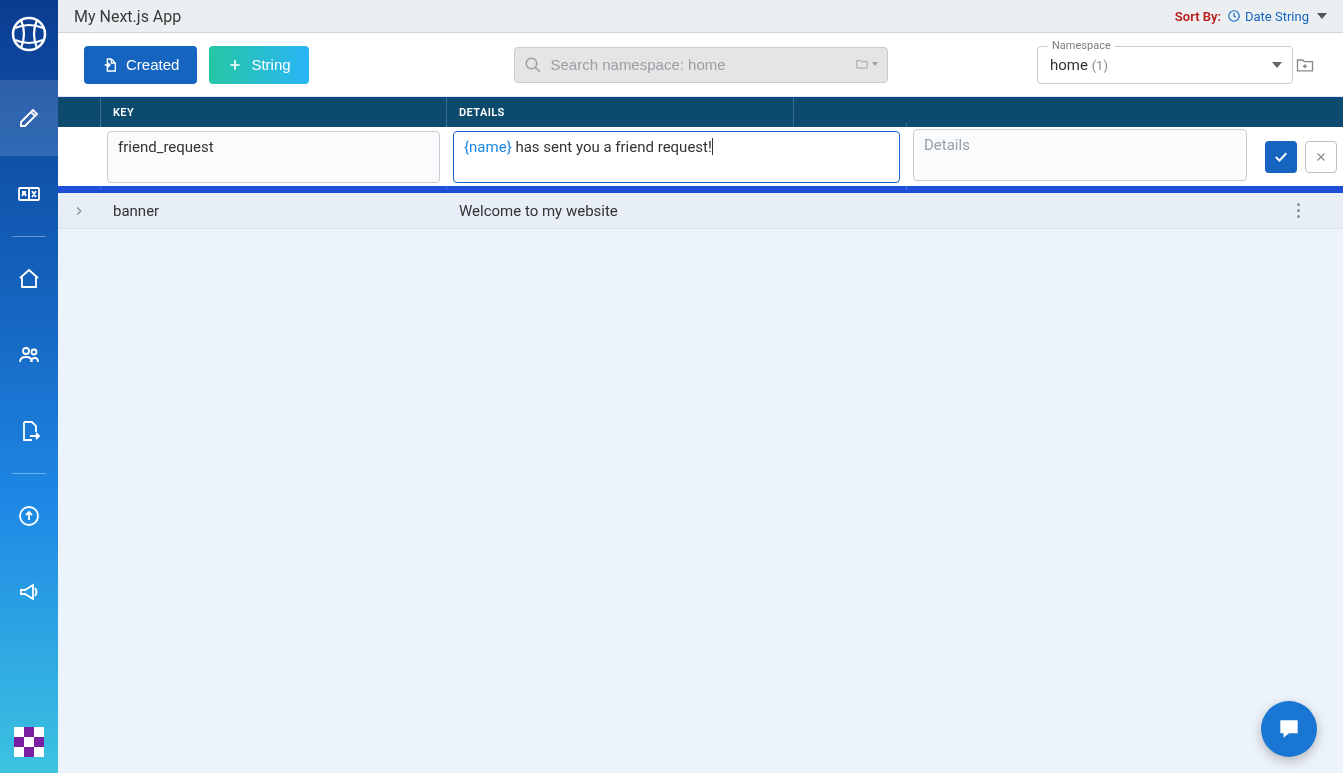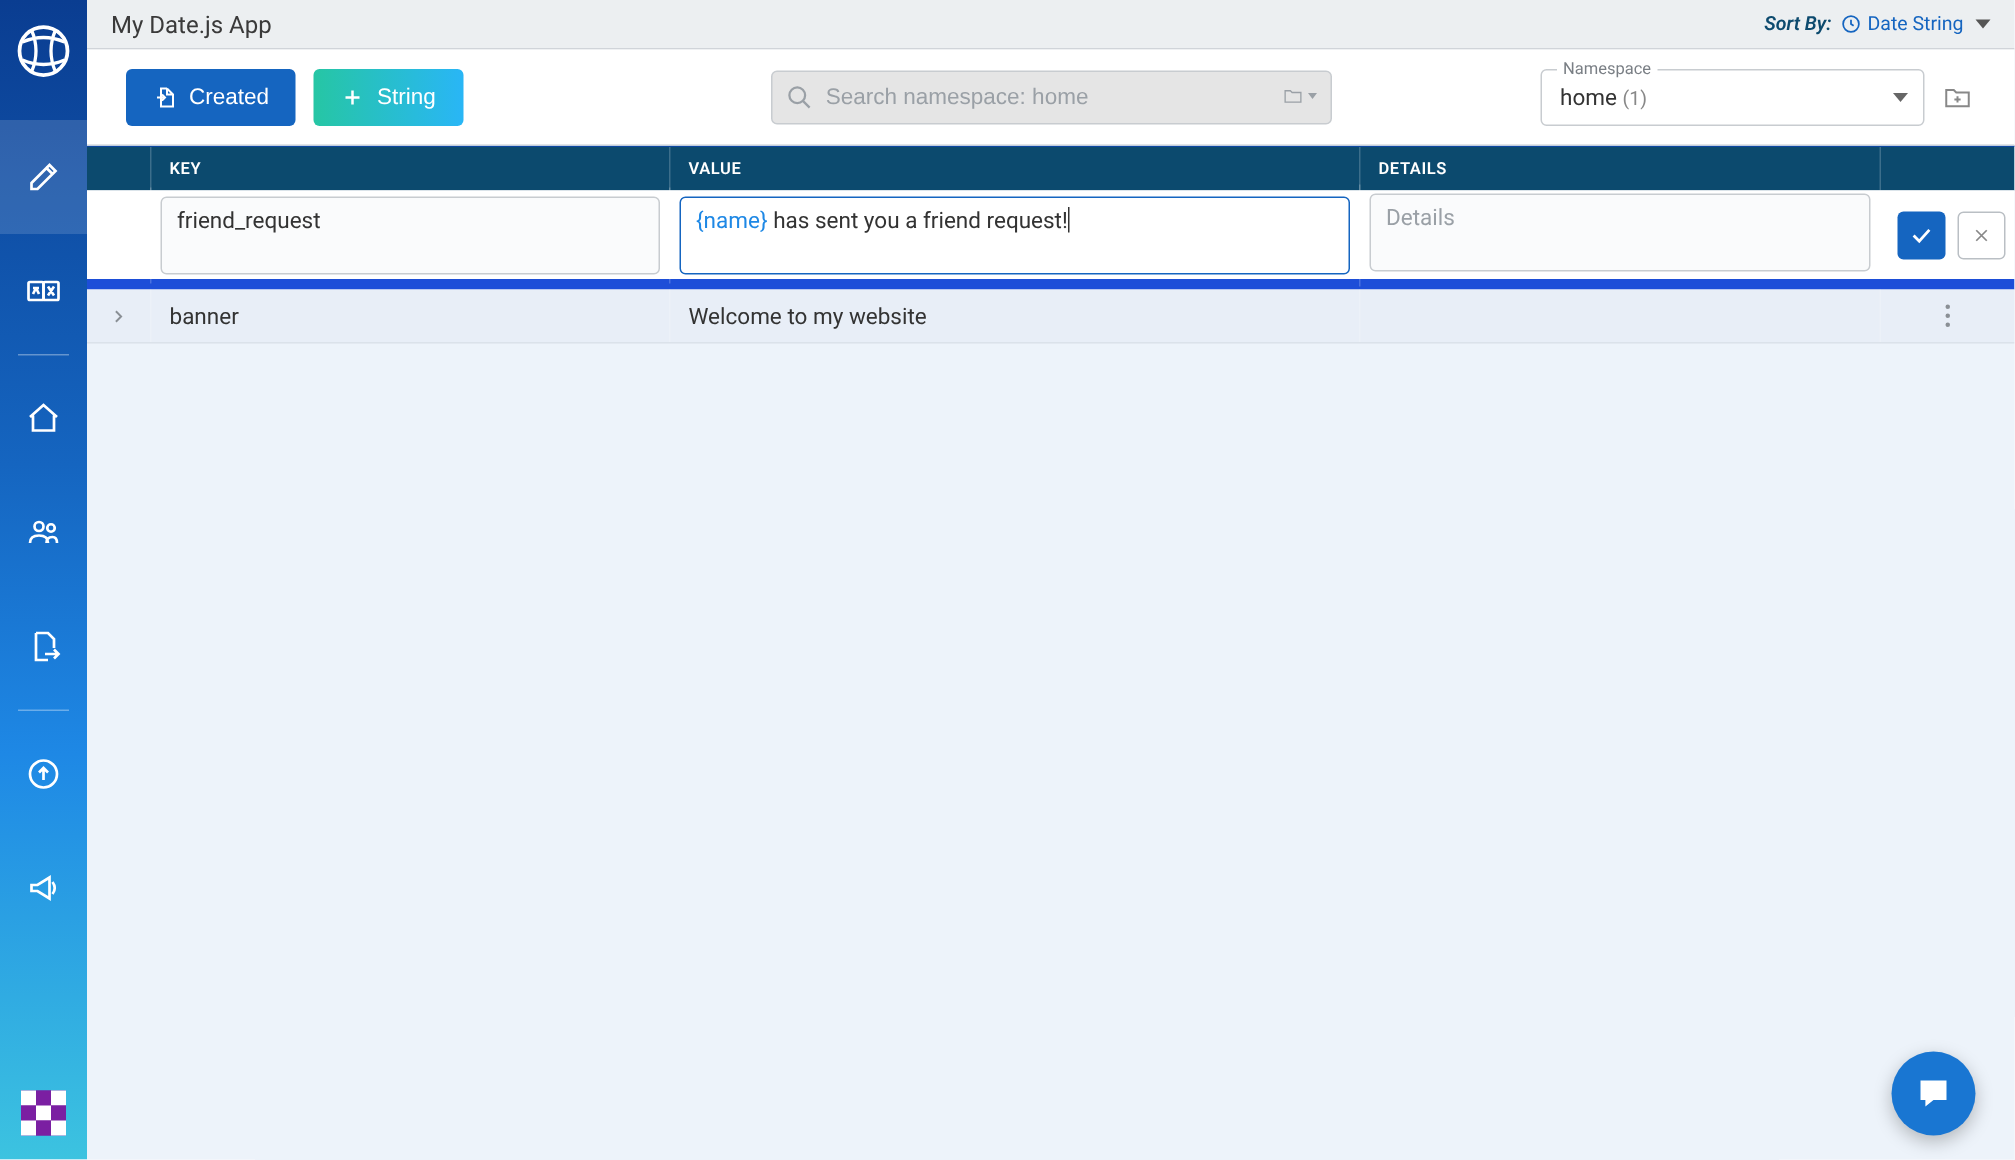--- a/index.html
+++ b/index.html
@@ -19,40 +19,40 @@
   .avatar-box div { background:#fff; }
   .avatar-box div.p { background:#7b1fa2; }
 
   
   .main { flex: 1; display: flex; flex-direction: column; background: #f0f2f5; }
 
   
   .header { height: 33px; background: #eceff1; border-bottom: 1px solid #d0d4d9; display:flex; align-items:center; padding: 0 16px; justify-content:space-between; }
   .app-title { font-size: 16px; font-weight: 400; color: #3a3a3a; }
   .sort { display:flex; align-items:center; gap:6px; font-size:13px; }
-  .sort-label { color:#0c4a6e; font-weight:600;font-style:italic; }
+  .sort-label { color:#b91c1c; font-weight:600; }
   .sort-value { color:#1565c0; display:flex; align-items:center; gap:4px; cursor:pointer; }
   .sort-value svg { width:14px; height:14px; stroke:#1565c0; fill:none; stroke-width:2; }
   .caret-down { width:0; height:0; border-left:5px solid transparent; border-right:5px solid transparent; border-top:6px solid #555; margin-left:4px; }
 
   
   .toolbar { height: 64px; background:#fff; border-bottom:1px solid #e1e4e8; display:flex; align-items:center; padding: 0 26px; gap:12px; position:relative; }
   .btn { display:flex; align-items:center; gap:8px; height:38px; padding:0 18px; border-radius:4px; border:none; font-size:15px; cursor:pointer; color:#fff; }
   .btn-import { background:#1565c0; }
   .btn-import svg { width:16px; height:16px; stroke:#fff; fill:none; stroke-width:2; }
   .btn-string { background: linear-gradient(90deg, #26c6a4 0%, #29b6f6 100%); }
   .btn-string svg { width:16px; height:16px; stroke:#fff; fill:none; stroke-width:2.5; }
   .search-wrap { position:absolute; left:50%; transform:translateX(-50%); width:374px; }
   .search-input { width:100%; height:36px; border:1px solid #c8ccd0; border-radius:4px; padding:0 36px 0 36px; font-size:15px; color:#333; background:#e5e5e5; }
   .search-input::placeholder { color:#9aa0a6; }
   .search-icon { position:absolute; left:10px; top:9px; width:18px; height:18px; stroke:#9aa0a6; fill:none; stroke-width:2; }
   .folder-icon { position:absolute; right:10px; top:10px; display:flex; align-items:center; gap:2px; cursor:pointer; }
   .folder-icon svg { width:16px; height:14px; stroke:#9aa0a6; fill:none; stroke-width:1.5; }
   .folder-icon .mini-caret { width:0; height:0; border-left:3px solid transparent; border-right:3px solid transparent; border-top:4px solid #9aa0a6; }
-  .right-controls { margin-left:auto; display:flex; align-items:center; gap:10px; }
+  .right-controls { margin-left:auto; display:flex; align-items:center; }
   .ns-select { position:relative; width:256px; height:38px; border:1px solid #c8ccd0; border-radius:4px; background:#fff; display:flex; align-items:center; padding:0 12px; cursor:pointer; }
   .ns-label { position:absolute; top:-8px; left:10px; background:#fff; padding:0 4px; font-size:11px; color:#7a7f85; }
   .ns-value { font-size:15px; }
   .ns-value .count { color:#888; font-size:13px; }
   .ns-caret { position:absolute; right:10px; width:0; height:0; border-left:5px solid transparent; border-right:5px solid transparent; border-top:6px solid #666; }
   .add-ns { width:24px; height:24px; display:flex; align-items:center; justify-content:center; cursor:pointer; }
   .add-ns svg { width:20px; height:20px; stroke:#888; fill:none; stroke-width:1.6; }
 
   
   .table { flex:1; display:flex; flex-direction:column; }
@@ -159,21 +159,21 @@
         <div></div>
           <div class="p"></div>
           <div></div>
       </div>
     </div>
   </div>
 
   <div class="main">
 
     <div class="header">
-      <div class="app-title">My Date.js App</div>
+      <div class="app-title">My Next.js App</div>
       <div class="sort">
         <span class="sort-label">Sort By:</span>
         <span class="sort-value">
           <svg viewBox="0 0 24 24">
               <circle cx="12" cy="12" r="9"></circle>
               <path d="M12 7 V12 L15 14"></path>
             </svg>
           <span>Date String</span>
           <span class="caret-down"></span>
         </span>
@@ -222,21 +222,20 @@
               <path d="M3 6 H9 L11 8 H21 V19 H3 Z M12 11 V16 M9.5 13.5 H14.5"></path>
             </svg>
         </div>
       </div>
     </div>
 
     <div class="table">
       <div class="thead">
         <div class="th col-expand"></div>
         <div class="th col-key">KEY</div>
-        <div class="th col-value">VALUE</div>
         <div class="th col-details">DETAILS</div>
         <div class="th col-actions"></div>
       </div>
       <div class="tbody">
 
         <div class="edit-row">
           <div class="col-expand"></div>
           <div class="col-key edit-cell">
             <div class="edit-input" contenteditable="true" style="">friend_request</div>
           </div>

